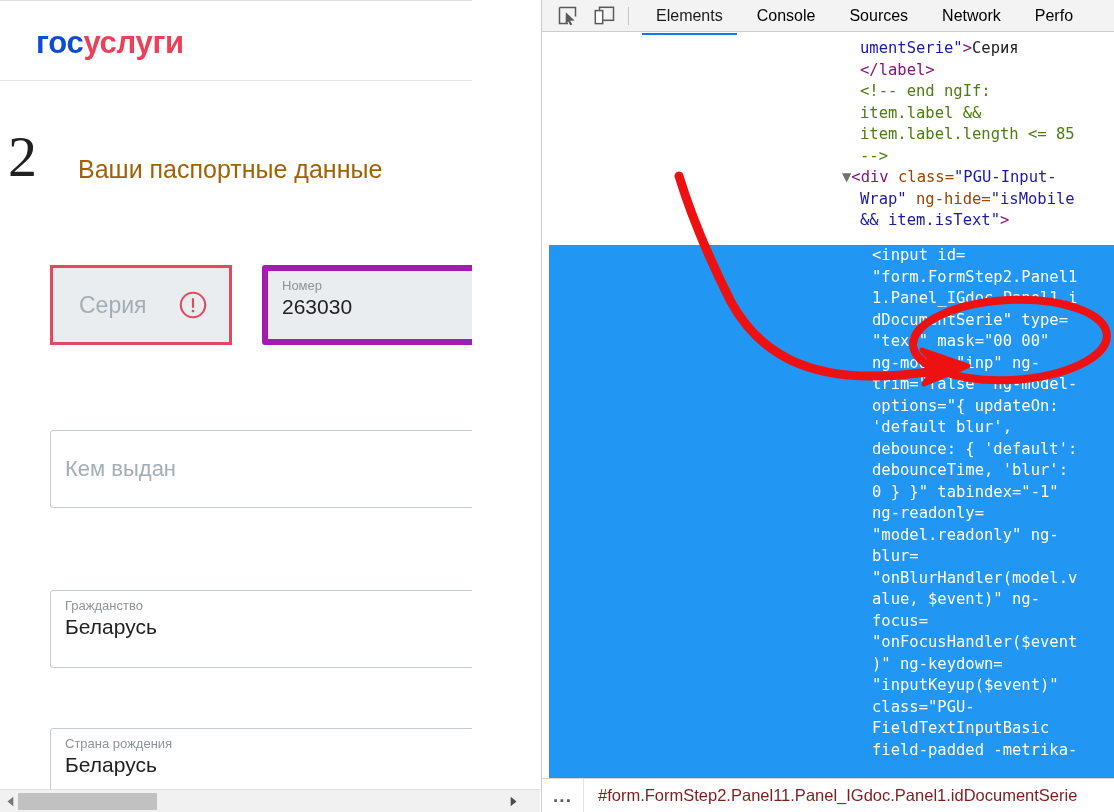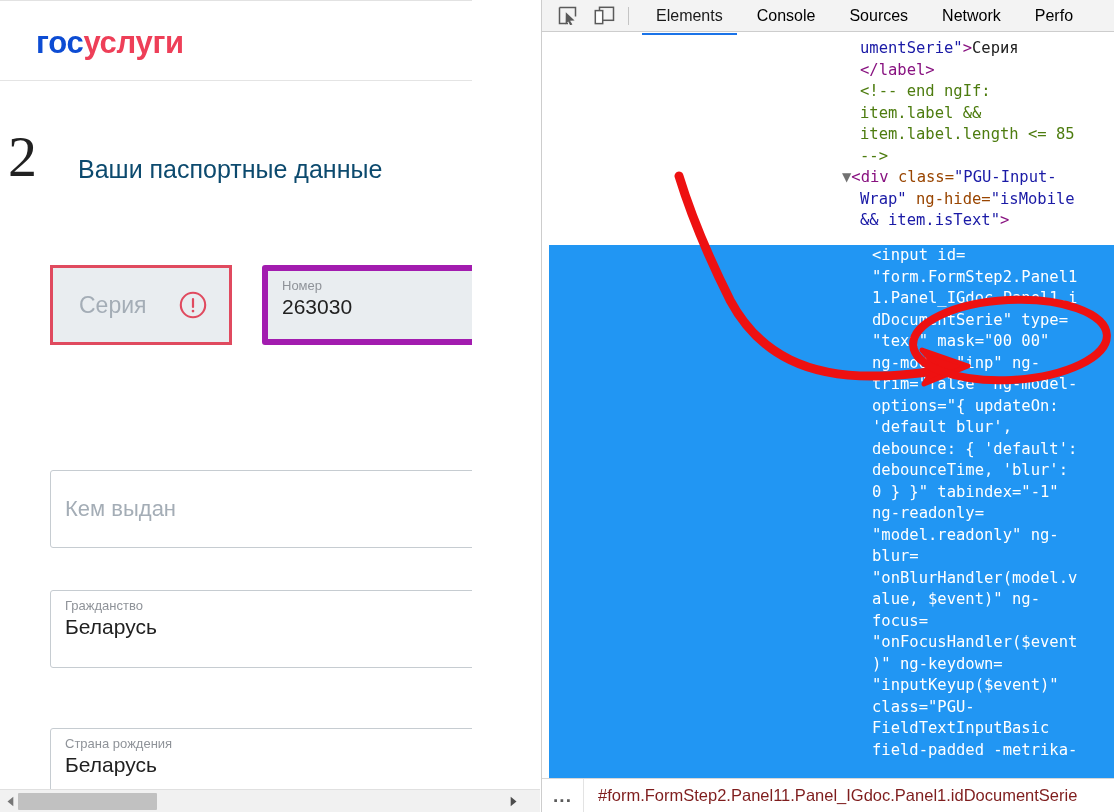--- a/index.html
+++ b/index.html
@@ -48,21 +48,21 @@
 
   
   .step-num {
     position: absolute; left: 8px; top: 128px;
     font-size: 58px; font-weight: 300; color: #212121;
     font-family: "Liberation Serif", serif;
     line-height: 1;
   }
   .step-title {
     position: absolute; left: 78px; top: 155px;
-    font-size: 25px; color: #0c4a6e; font-weight: normal;
+    font-size: 25px; color: #a16207; font-weight: normal;
   }
 
   
   .field {
     position: absolute;
     background: #e9edf0;
     border: 6px solid #a21caf;
     border-radius: 3px;
   }
   .field.white {
@@ -99,21 +99,21 @@
     position: absolute; right: 22px; top: 50%;
     transform: translateY(-50%);
     width: 28px; height: 28px;
   }
   .err-badge svg { display: block; }
 
   
   #f-nomer { left: 262px; top: 265px; width: 265px; height: 80px; }
 
   
-  #f-kem { left: 50px; top: 430px; width: 477px; height: 78px; margin-top: 40px; }
+  #f-kem { left: 50px; top: 430px; width: 477px; height: 78px; }
 
   
   #f-grazh { left: 50px; top: 590px; width: 477px; height: 78px; }
 
   
   #f-strana { left: 50px; top: 728px; width: 477px; height: 78px; }
 
   
   #page-vscroll {
     position: absolute; left: 518px; top: 0;

